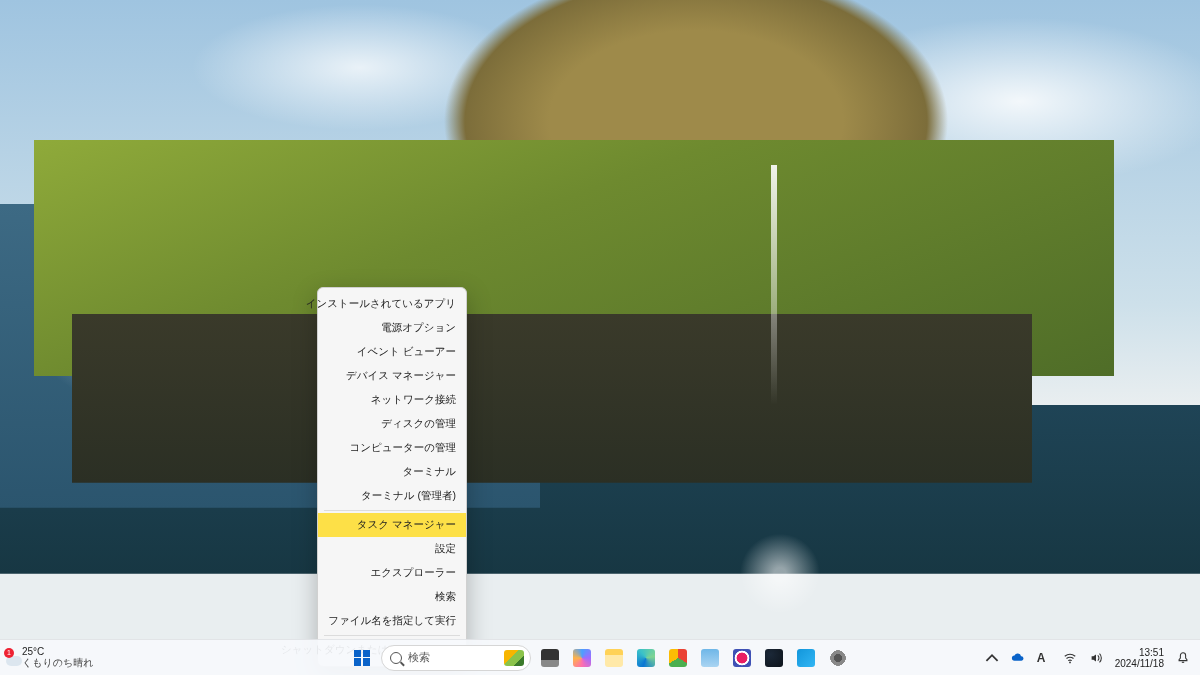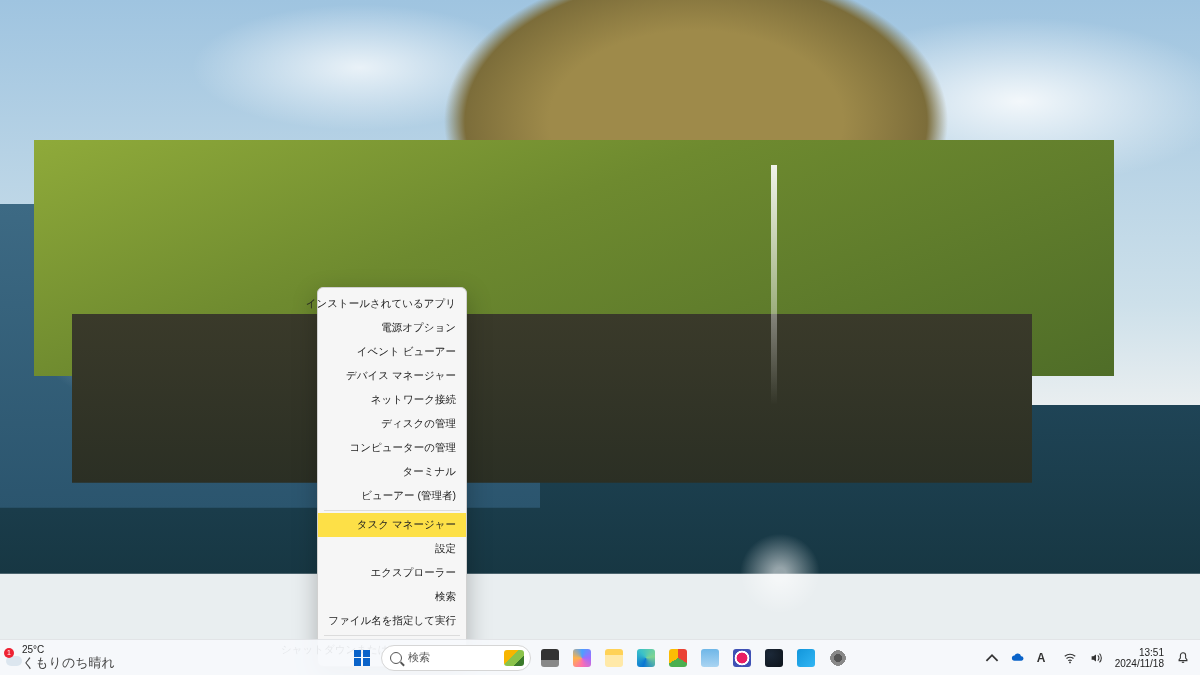--- a/index.html
+++ b/index.html
@@ -63,21 +63,21 @@
   }
   .taskbar-left {
     position: absolute; left: 6px; top: 0; bottom: 0;
     display: flex; align-items: center; gap: 0;
     color: #222; font-size: 10px;
   }
   .weather-badge { position: relative; width: 16px; height: 16px; }
   .weather-badge .cloud { position:absolute; bottom:0; left:0; width:16px; height:10px; background:#dce6ef; border-radius:6px; }
   .weather-badge .alert { position:absolute; top:-2px; left:-2px; width:10px; height:10px; background:#e23; color:#fff; border-radius:50%; font-size:7px; line-height:10px; text-align:center; }
   .weather-text { display:flex; flex-direction:column; line-height:1.05; }
-  .weather-text .cond { font-size:13px; color:#444; }
+  .weather-text .cond { font-size:10px; color:#444; }
 
   .taskbar-center {
     margin: 0 auto;
     display: flex; align-items: center; gap: 4px;
   }
   .start-button {
     width: 30px; height: 30px; display:flex; align-items:center; justify-content:center;
     border-radius:4px;
   }
   .win-logo { width:16px; height:16px; display:grid; grid-template-columns:1fr 1fr; grid-template-rows:1fr 1fr; gap:1.5px; }
@@ -134,21 +134,21 @@
     <div class="item">
       <span>ディスクの管理</span>
     </div>
     <div class="item">
       <span>コンピューターの管理</span>
     </div>
     <div class="item">
       <span>ターミナル</span>
     </div>
     <div class="item">
-      <span>ビューアー (管理者)</span>
+      <span>ターミナル (管理者)</span>
     </div>
     <div class="sep"></div>
     <div class="item hover">
       <span>タスク マネージャー</span>
     </div>
     <div class="item">
       <span>設定</span>
     </div>
     <div class="item">
       <span>エクスプローラー</span>

